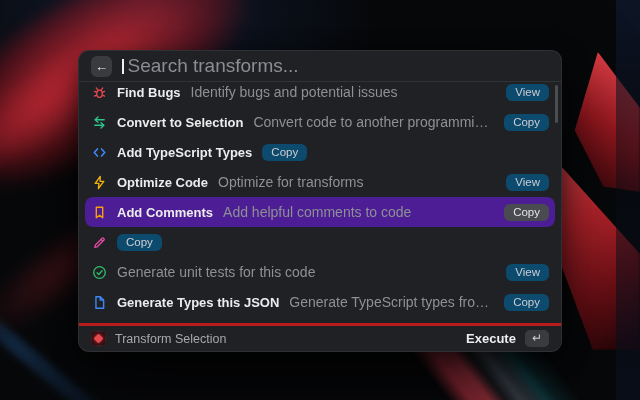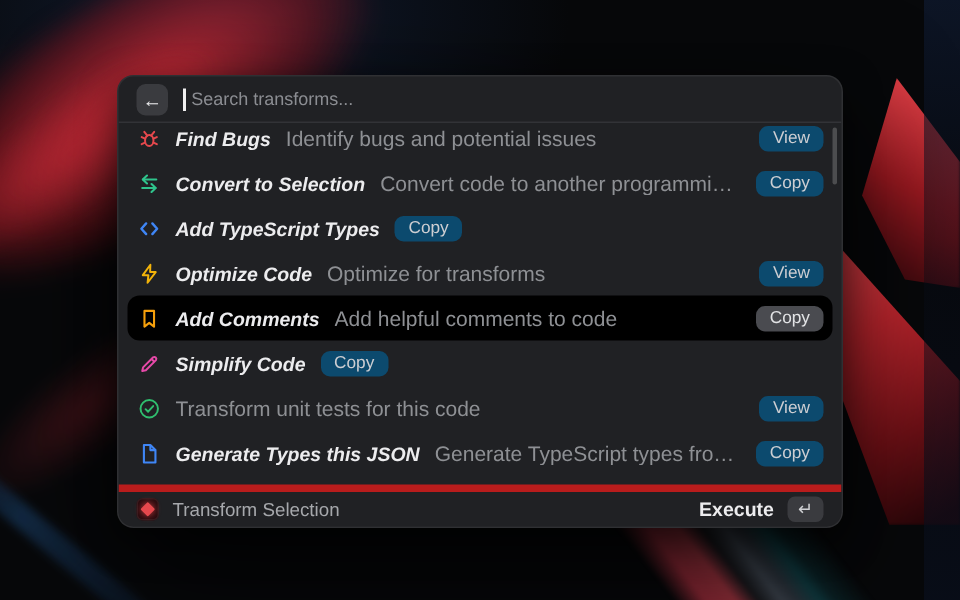--- a/index.html
+++ b/index.html
@@ -66,66 +66,66 @@
     width:21px; height:21px; flex:0 0 21px;
     border:none; border-radius:6px;
     background:#3a3b3f; color:#e8e9ea;
     font-size:13px; line-height:1;
     display:flex; align-items:center; justify-content:center;
     cursor:pointer;
   }
   .caret { width:1.5px; height:15px; background:#f0f0f0; flex:0 0 1.5px; }
   .search-input {
     flex:1; border:none; outline:none; background:transparent;
-    color:#e8e9ea; font-size:12px; font-family:"Liberation Sans", sans-serif;
+    color:#e8e9ea; font-size:19px; font-family:"Liberation Sans", sans-serif;
     padding:0; margin-left:-6px;
   }
   .search-input::placeholder { color:#8b8d92; }
 
   .list { flex:1; position:relative; overflow:hidden; padding-top:0; }
   .list-inner { margin-top:-5px; }
   .scroll-thumb {
     position:absolute; right:3px; top:3px;
     width:3px; height:38px; border-radius:2px;
     background:rgba(255,255,255,.20);
   }
 
   .row {
     height:30px; display:flex; align-items:center;
     padding:0 12px; gap:10px;
     cursor:pointer;
   }
   .row.selected {
-    background:#000000; border-radius:8px;
+    background:#4c1d95; border-radius:8px;
     margin:0 6px; padding:0 6px;
   }
   .row-icon {
     width:16px; height:16px; flex:0 0 16px;
     display:flex; align-items:center; justify-content:center;
   }
   .row-icon svg { width:15px; height:15px; display:block; }
   .row-title {
-    color:#ececee; font-size:13px; font-weight:700; white-space:nowrap;font-style:italic;
+    color:#ececee; font-size:13px; font-weight:700; white-space:nowrap;
   }
   .row-subtitle {
     color:#8e9094; font-size:14px; white-space:nowrap;
     overflow:hidden; text-overflow:ellipsis; flex:1;
   }
   .row-action {
     flex:0 0 auto;
     border:none; cursor:pointer;
     background:#0c4a6e; color:#cdced2;
     font-size:11.5px; font-family:"Liberation Sans", sans-serif;
     padding:2.5px 9px; border-radius:6px;
   }
   .row.selected .row-action { background:#4a4b50; color:#e2e3e5; }
 
   .footer {
     flex:0 0 28px; height:28px;
-    border-top:5px solid #b91c1c;
+    border-top:3px solid #b91c1c;
     display:flex; align-items:center; gap:9px;
     padding:0 12px;
     background:#202124;
   }
   .app-icon {
     width:15px; height:15px; flex:0 0 15px;
     border-radius:4px; background:#260a0d;
     box-shadow:inset 0 0 0 1px rgba(255,255,255,.07);
     display:flex; align-items:center; justify-content:center;
   }
@@ -228,31 +228,30 @@
     <span class="row-subtitle">Add helpful comments to code</span>
     <button class="row-action">Copy</button>
   </div>
         <div class="row">
     <span class="row-icon" style="color: rgb(230, 73, 168);">
             <svg viewBox="0 0 16 16" fill="none" stroke="currentColor" stroke-width="1.4" stroke-linejoin="round">
               <path d="M3 13.2 l2.6 -0.6 7.2 -7.2 a1.45 1.45 0 0 0 -2 -2 L3.6 10.6 Z"></path>
               <path d="M9.6 4.6 l2 2"></path>
             </svg>
           </span>
-    <span class="row-title">Simplify Code</span>
     <button class="row-action">Copy</button>
   </div>
         <div class="row">
     <span class="row-icon" style="color: rgb(47, 190, 110);">
             <svg viewBox="0 0 16 16" fill="none" stroke="currentColor" stroke-width="1.4" stroke-linecap="round" stroke-linejoin="round">
               <circle cx="8" cy="8" r="6.2"></circle>
               <path d="M5.4 8.3 l1.8 1.8 3.6 -4"></path>
             </svg>
           </span>
-    <span class="row-subtitle">Transform unit tests for this code</span>
+    <span class="row-subtitle">Generate unit tests for this code</span>
     <button class="row-action">View</button>
   </div>
         <div class="row">
     <span class="row-icon" style="color: rgb(63, 134, 246);">
             <svg viewBox="0 0 16 16" fill="none" stroke="currentColor" stroke-width="1.5" stroke-linejoin="round">
               <path d="M4.2 1.8 h4.6 L12.4 5.4 v8.8 H4.2 Z"></path>
               <path d="M8.8 1.8 v3.6 h3.6"></path>
             </svg>
           </span>
     <span class="row-title">Generate Types this JSON</span>

